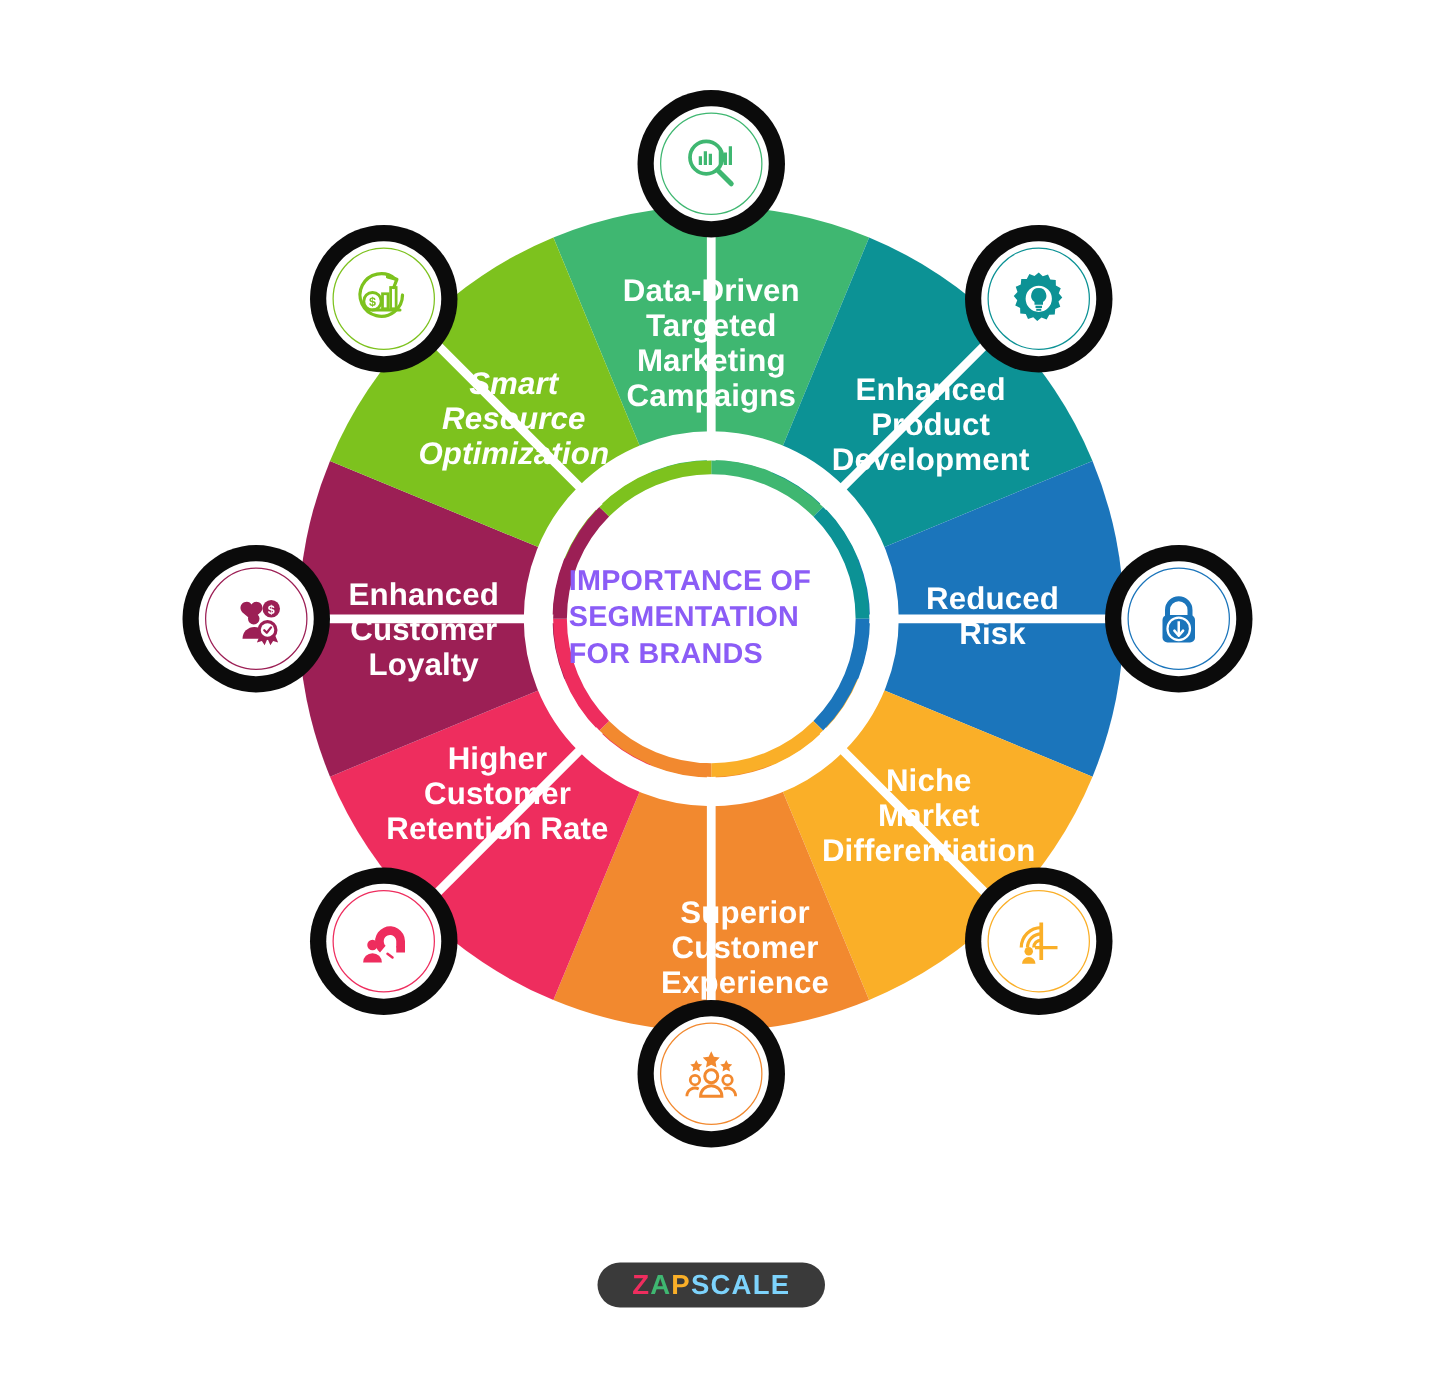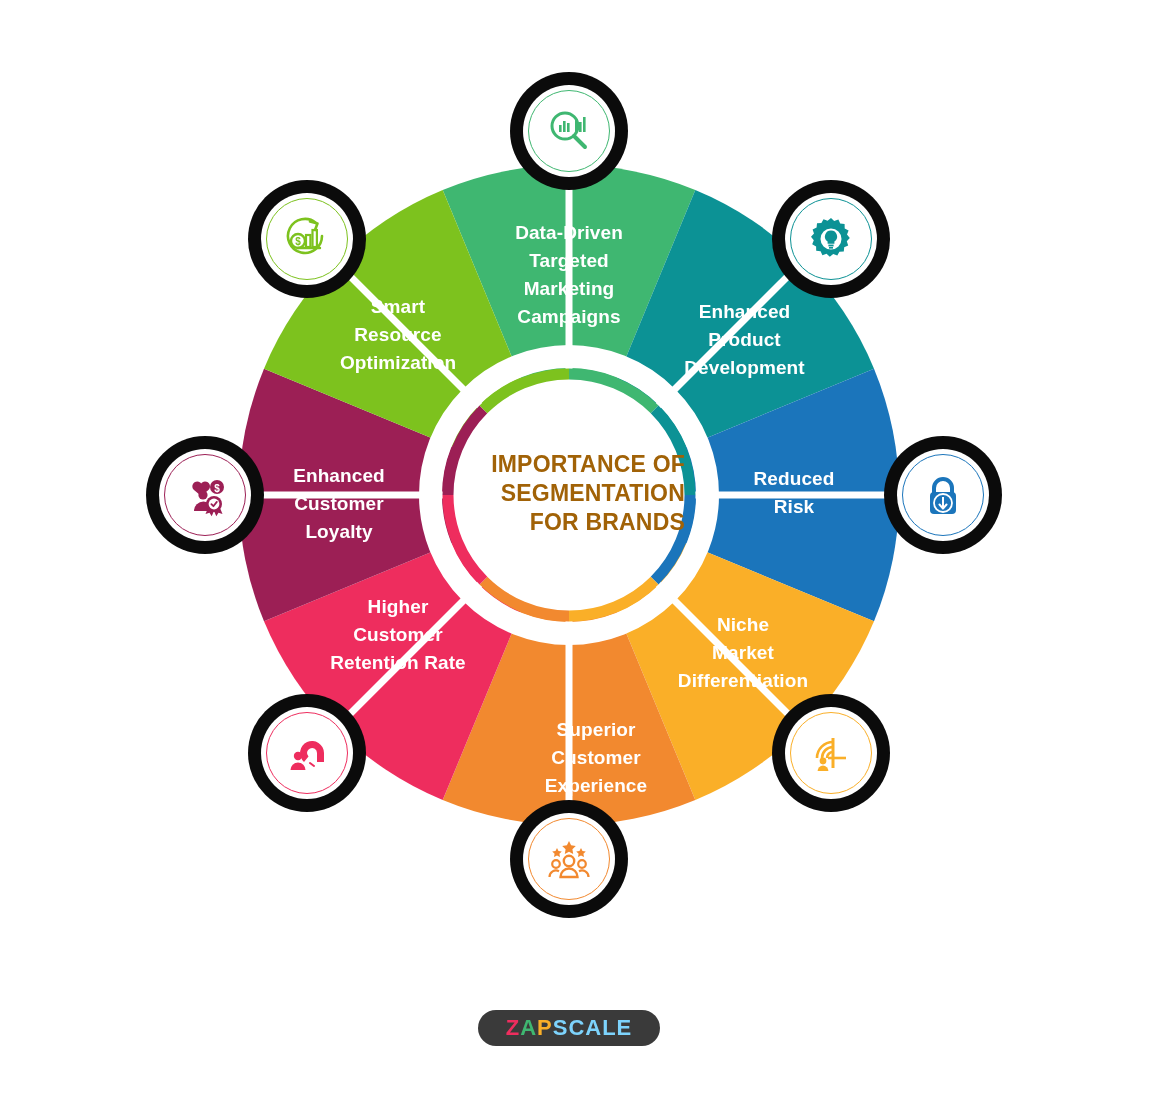--- a/index.html
+++ b/index.html
@@ -17,35 +17,35 @@
   .wheel-wrap {
     position: absolute;
     left: 0; top: 0;
     width: 1156px; height: 1103px;
   }
   svg.wheel { display: block; }
 
   .seg-label {
     position: absolute;
     color: #ffffff;
-    font-size: 19px;
+    font-size: 25px;
     line-height: 28px;
     font-weight: 600;
     text-align: center;
     letter-spacing: 0.1px;
     white-space: pre-line;
     pointer-events: none;
   }
 
   .center-title {
     position: absolute;
     left: 455px; top: 450px;
     width: 230px;
-    text-align: right;
-    color: #a16207;
+    text-align: left;
+    color: #8b5cf6;
     font-size: 23px;
     line-height: 29px;
     font-weight: 700;
     letter-spacing: 0.2px;
     white-space: pre-line;
   }
 
   .badge {
     position: absolute;
     width: 118px; height: 118px;
@@ -161,21 +161,21 @@
 Experience</div>
 
   <div class="seg-label" style="left:303px; top:593px; width:190px;text-align:center;">Higher
 Customer
 Retention Rate</div>
 
   <div class="seg-label" style="left:248px; top:462px; width:182px;">Enhanced
 Customer
 Loyalty</div>
 
-  <div class="seg-label" style="left:306px; top:293px; width:184px;">Smart
+  <div class="seg-label" style="left:319px; top:293px; width:184px;font-style:italic;">Smart
 Resource
 Optimization</div>
 
   <div class="center-title">IMPORTANCE OF
 SEGMENTATION
 FOR BRANDS</div>
 
   <div class="badge" style="left:510px; top:72px;">
     <div class="inner">
       <div class="ring" style="border:1.5px solid #3FB771;">

